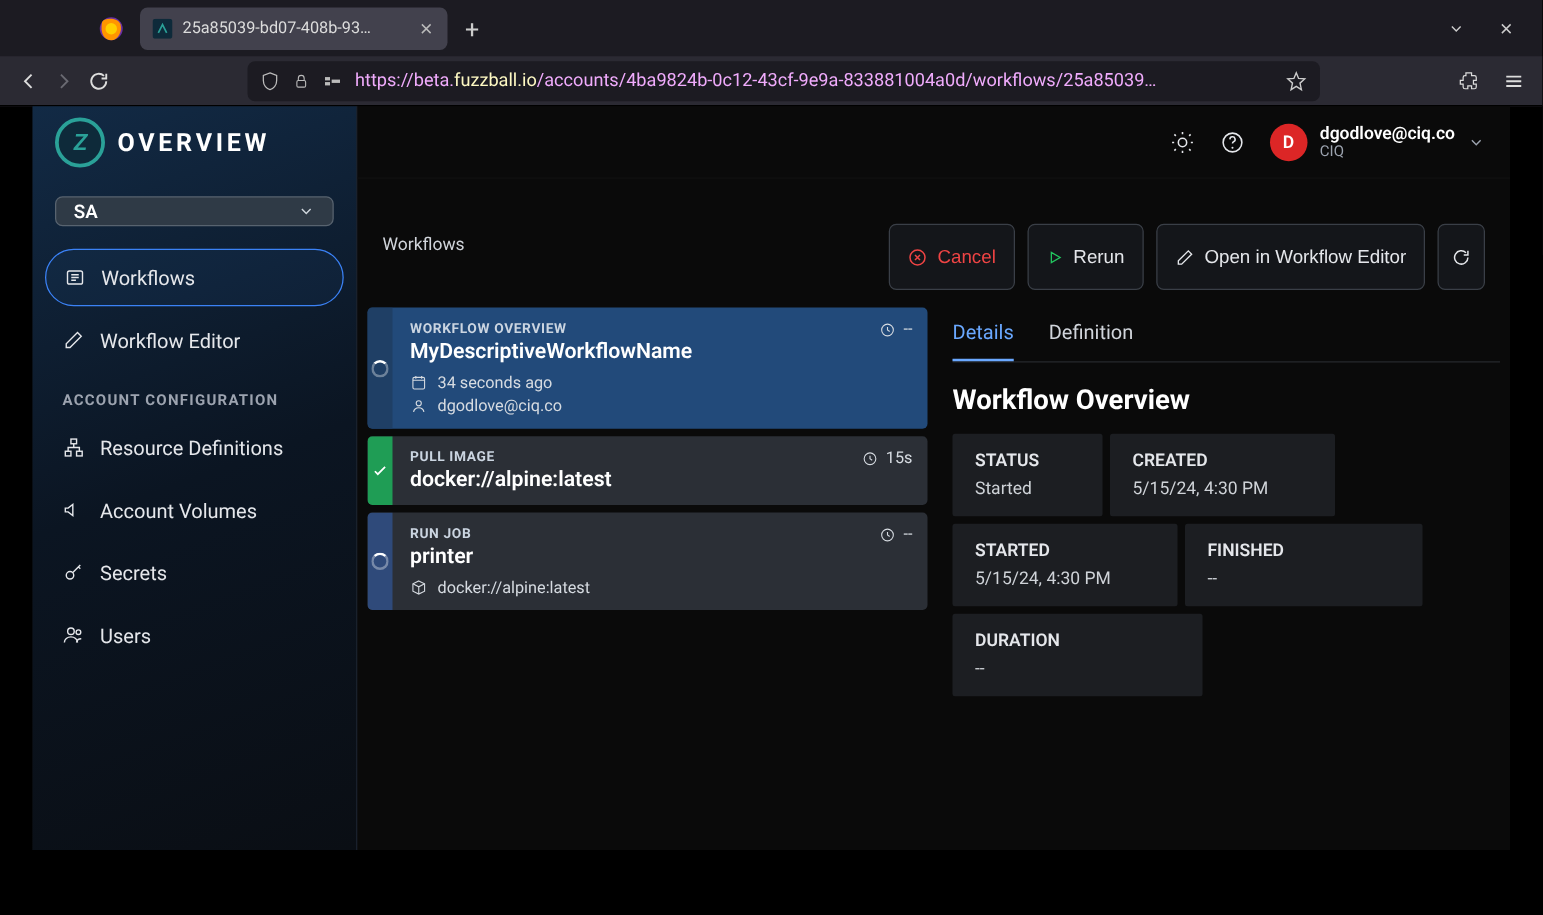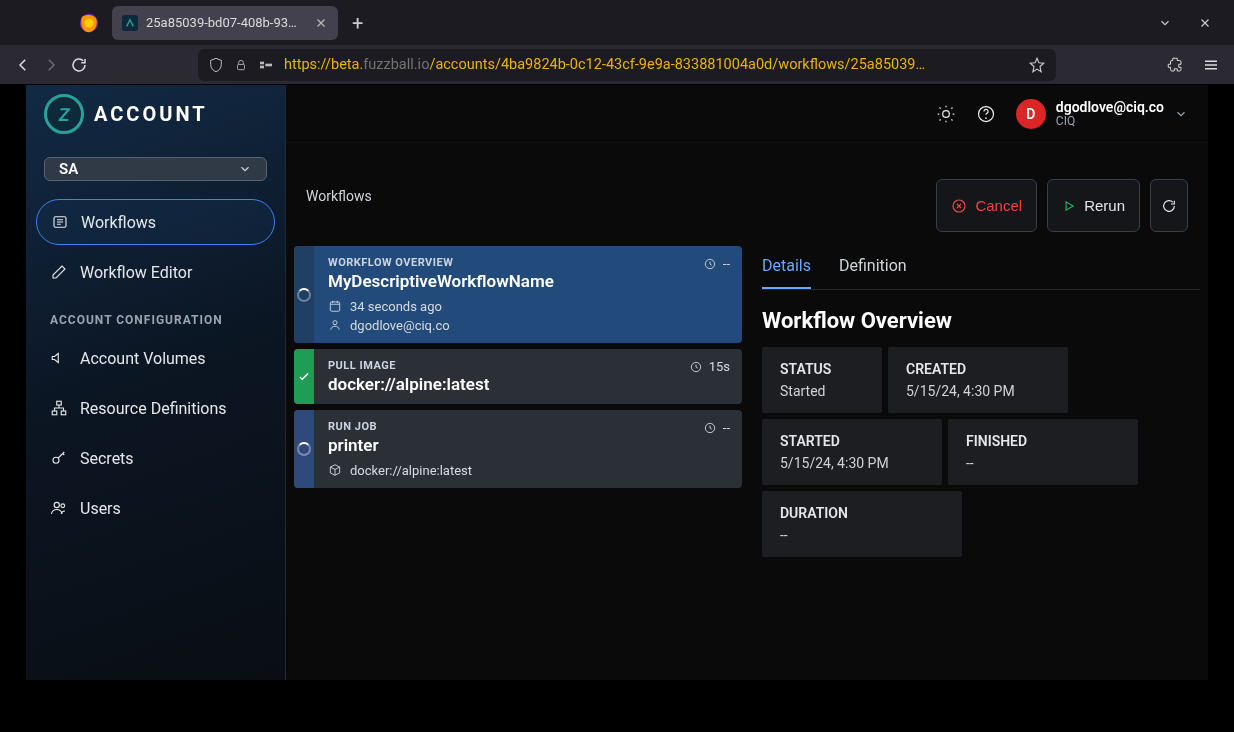--- a/index.html
+++ b/index.html
@@ -24,21 +24,21 @@
   .ff-icon {
     position: absolute; left: 78px; top: 50%; transform: translateY(-50%);
     width: 22px; height: 22px;
   }
   .tab {
     display: flex; align-items: center; gap: 8px;
     background: #42414d;
     border-radius: 6px;
     padding: 0 10px;
     height: 34px;
-    width: 226px;
+    width: 246px;
     margin-left: 42px;
     color: #dcdcdc;
     font-size: 13px;
     position: relative;
   }
   .tab-favicon { width:16px; height:16px; flex:0 0 16px; }
   .tab-title { flex:1; white-space:nowrap; overflow:hidden; text-overflow:clip; }
   .tab-close { width:14px; height:14px; color:#bbb; flex:0 0 14px; cursor:pointer;}
   .tab-plus { margin-left:14px; color:#ccc; font-size:20px; cursor:pointer;}
   .window-ctrls { margin-left:auto; display:flex; gap:26px; align-items:center; color:#ccc; padding-right:14px;}
@@ -50,22 +50,22 @@
     border-bottom:1px solid #000;
   }
   .nav-icon { width:18px; height:18px; color:#ddd; }
   .nav-icon.disabled{color:#6a6a72;}
   .url-wrap{
     flex:1; display:flex; align-items:center; gap:10px;
     background:#1c1b22; border-radius:6px; height:32px;
     padding:0 10px; margin:0 100px 0 100px;
     font-size:14.5px; color:#9d9da3;
   }
-  .url-wrap .url-host{color:#737373;text-align:center;}
-  .url-wrap .proto,.url-wrap .path{color:#eab308;}
+  .url-wrap .url-host{color:#fef9c3;text-align:center;}
+  .url-wrap .proto,.url-wrap .path{color:#f0abfc;}
   .url-right{margin-left:auto; display:flex; gap:10px; align-items:center;}
   .right-icons{display:flex; gap:18px; align-items:center; color:#ddd;}
 
   
   .app { display:flex; height:595px; background:#0a0a0a; margin: 0 26px; border-radius:0 0 0 0;}
   .sidebar{
     width:260px; background:linear-gradient(160deg,#122a45 0%, #0b1522 50%, #0a0e14 100%);
     border-right:1px solid #1f2937;
     padding-top:0;
   }
@@ -234,21 +234,21 @@
   </div>
 </div>
 
 <div class="app">
 
   <aside class="sidebar">
     <div class="brand">
       <div class="brand-logo">
           <span class="brand-logo-inner">Z</span>
         </div>
-      <div class="brand-name">ACCOUNT</div>
+      <div class="brand-name">OVERVIEW</div>
     </div>
     <div class="org-select">
       <span>SA</span>
       <svg viewBox="0 0 24 24">
           <path d="M6 9 L12 15 L18 9" stroke="currentColor" stroke-width="2" fill="none"></path>
         </svg>
     </div>
     <div class="nav-list">
       <div class="nav-item active">
         <svg viewBox="0 0 24 24">
@@ -261,32 +261,32 @@
         <svg viewBox="0 0 24 24">
             <path d="M4 20h4L20 8l-4-4L4 16v4z" stroke="currentColor" stroke-width="1.5" fill="none"></path>
           </svg>
         <span>Workflow Editor</span>
       </div>
     </div>
     <div class="section-label">ACCOUNT CONFIGURATION</div>
     <div class="nav-list">
       <div class="nav-item">
         <svg viewBox="0 0 24 24">
-            <path d="M3 10h3l5-4v12l-5-4H3z" stroke="currentColor" stroke-width="1.5" fill="none"></path>
-          </svg>
-        <span>Account Volumes</span>
-      </div>
-      <div class="nav-item">
-        <svg viewBox="0 0 24 24">
             <rect x="9" y="3" width="6" height="5" stroke="currentColor" stroke-width="1.5" fill="none"></rect>
             <rect x="3" y="16" width="6" height="5" stroke="currentColor" stroke-width="1.5" fill="none"></rect>
             <rect x="15" y="16" width="6" height="5" stroke="currentColor" stroke-width="1.5" fill="none"></rect>
             <path d="M12 8v4M12 12H6v4M12 12h6v4" stroke="currentColor" stroke-width="1.5" fill="none"></path>
           </svg>
         <span>Resource Definitions</span>
+      </div>
+      <div class="nav-item">
+        <svg viewBox="0 0 24 24">
+            <path d="M3 10h3l5-4v12l-5-4H3z" stroke="currentColor" stroke-width="1.5" fill="none"></path>
+          </svg>
+        <span>Account Volumes</span>
       </div>
       <div class="nav-item">
         <svg viewBox="0 0 24 24">
             <circle cx="8" cy="15" r="4" stroke="currentColor" stroke-width="1.5" fill="none"></circle>
             <path d="M11 12l8-8M17 6l2 2" stroke="currentColor" stroke-width="1.5"></path>
           </svg>
         <span>Secrets</span>
       </div>
       <div class="nav-item">
         <svg viewBox="0 0 24 24">
@@ -333,20 +333,26 @@
               <circle cx="12" cy="12" r="9" stroke="currentColor" stroke-width="1.8" fill="none"></circle>
               <path d="M9 9l6 6M15 9l-6 6" stroke="currentColor" stroke-width="1.8"></path>
             </svg>
           <span>Cancel</span>
         </button>
         <button class="btn rerun">
           <svg style="width:14px;height:14px" viewBox="0 0 24 24">
               <path d="M7 5v14l12-7z" stroke="currentColor" stroke-width="1.8" fill="none"></path>
             </svg>
           <span>Rerun</span>
+        </button>
+        <button class="btn">
+          <svg style="width:16px;height:16px;color:#e5e7eb" viewBox="0 0 24 24">
+              <path d="M4 20h4L20 8l-4-4L4 16v4z" stroke="currentColor" stroke-width="1.6" fill="none"></path>
+            </svg>
+          <span>Open in Workflow Editor</span>
         </button>
         <button class="btn icon-only">
           <svg style="width:16px;height:16px;color:#e5e7eb" viewBox="0 0 24 24">
               <path d="M20 12a8 8 0 1 1-2.3-5.7M20 4v5h-5" stroke="currentColor" stroke-width="1.8" fill="none"></path>
             </svg>
         </button>
       </div>
     </div>
 
     <div class="content-row">

